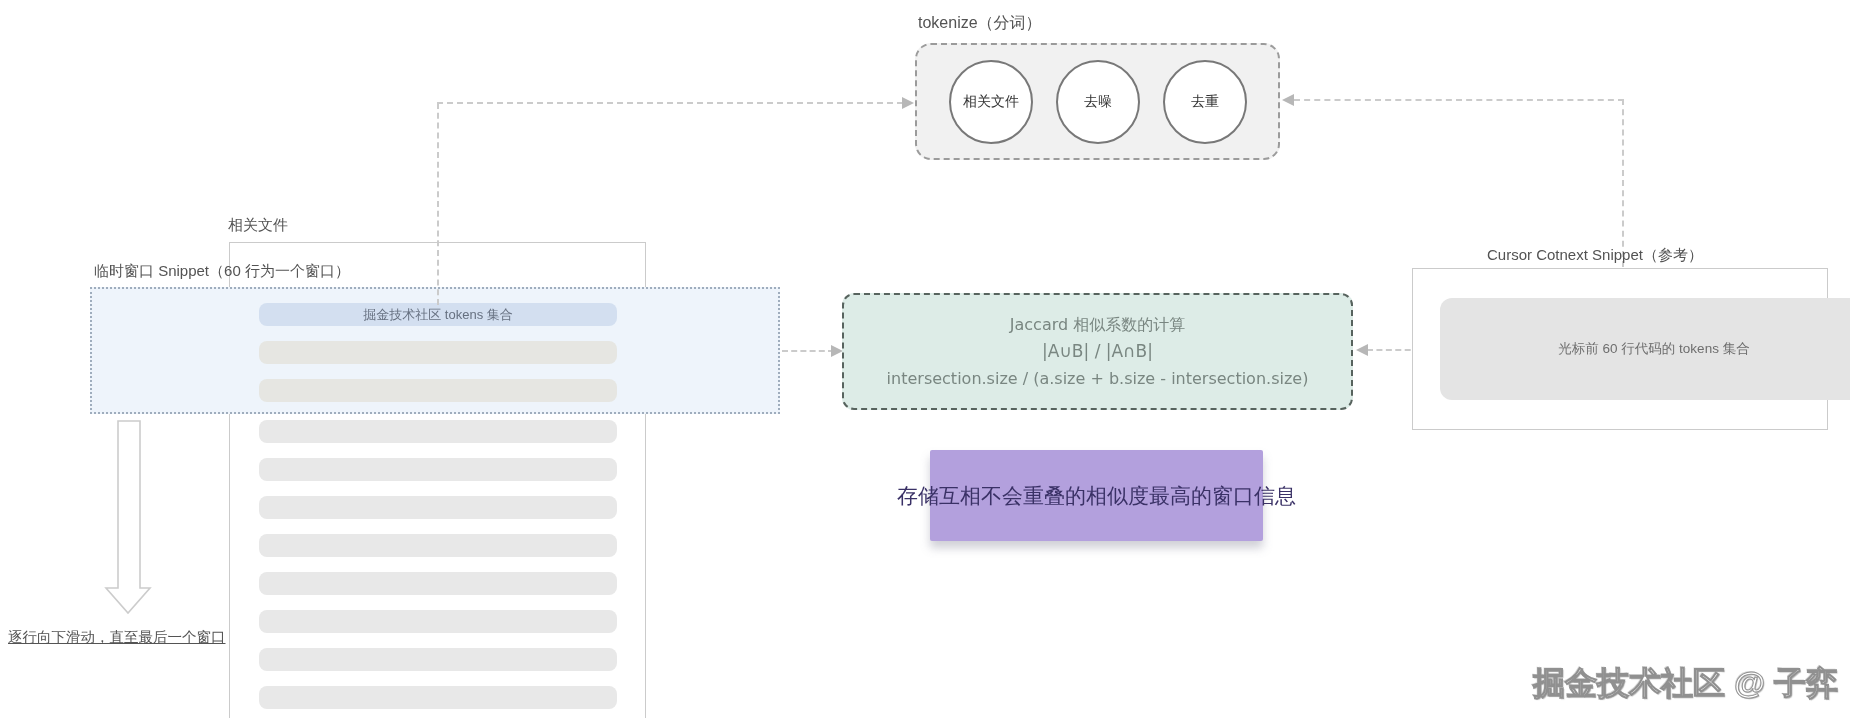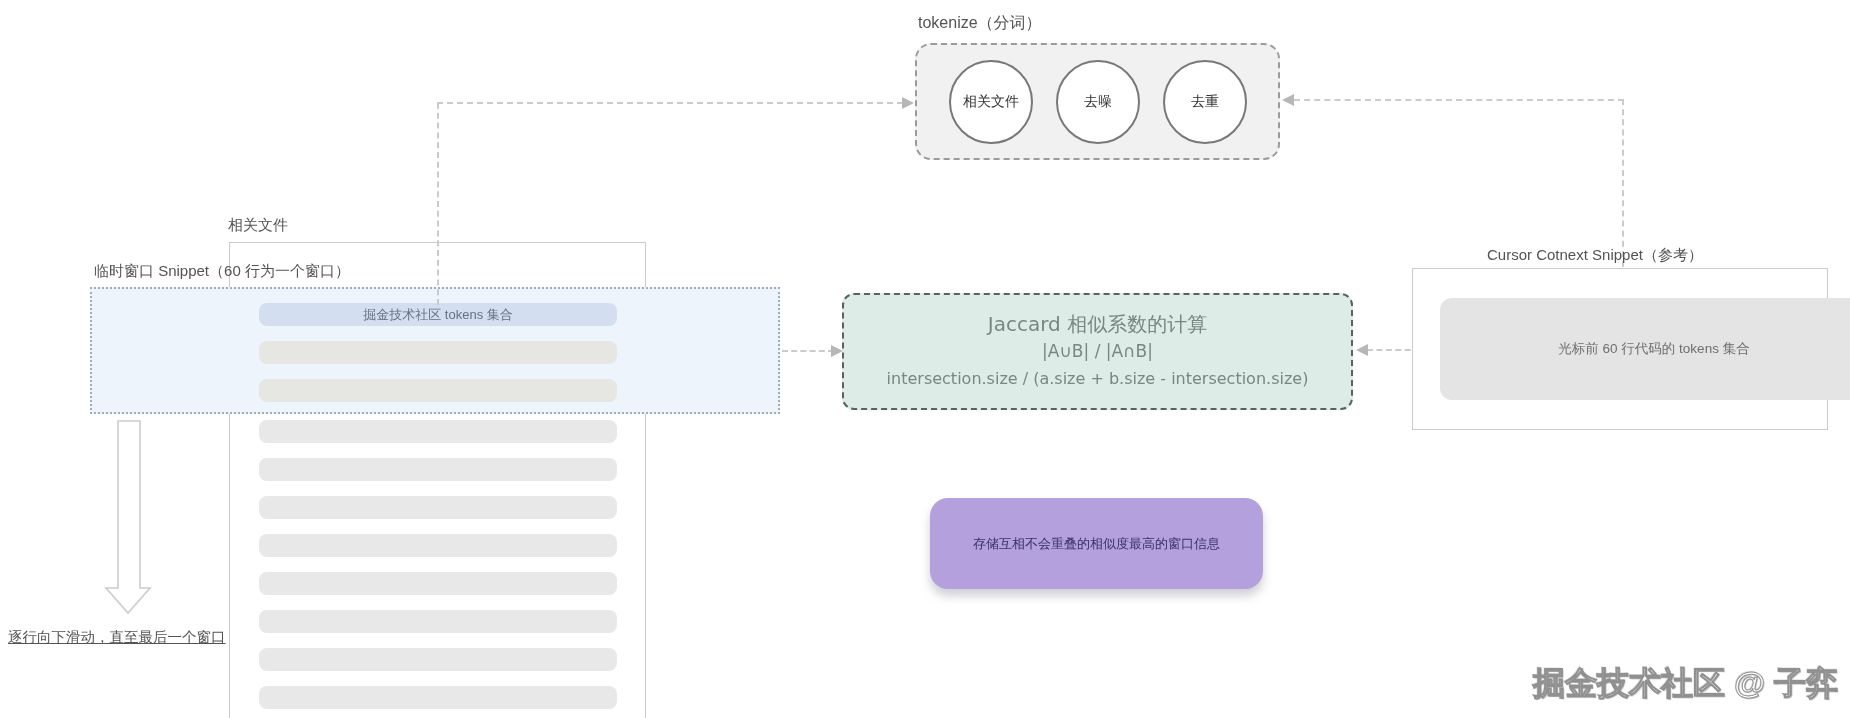--- a/index.html
+++ b/index.html
@@ -47,30 +47,30 @@
   .arr.right{border-top:6px solid transparent;border-bottom:6px solid transparent;border-left:12px solid #b7b7b7;}
   .arr.left{border-top:6px solid transparent;border-bottom:6px solid transparent;border-right:12px solid #b7b7b7;}
 
   
   .jaccard-box{
     position:absolute;left:842px;top:293px;width:511px;height:117px;box-sizing:border-box;
     background:#ddece7;border:2px dashed #57635e;border-radius:12px;
     display:flex;flex-direction:column;align-items:center;justify-content:center;
     color:#798681;font-family:"DejaVu Sans","Liberation Sans",sans-serif;
   }
-  .jaccard-box .l1{font-size:20px;line-height:27px;white-space:nowrap;}
+  .jaccard-box .l1{font-size:16px;line-height:27px;white-space:nowrap;}
   .jaccard-box .l2{font-size:17px;line-height:27px;white-space:nowrap;}
   .jaccard-box .l3{font-size:16px;line-height:27px;white-space:nowrap;}
 
   
   .store-box{
     position:absolute;left:930px;top:450px;width:333px;height:91px;box-sizing:border-box;
-    background:#b3a0dd;border-radius:18px;box-shadow:0 7px 10px rgba(120,120,140,0.35);
+    background:#b3a0dd;border-radius:2px;box-shadow:0 7px 10px rgba(120,120,140,0.35);
     display:flex;align-items:center;justify-content:center;
-    color:#3a3166;font-size:13px;font-weight:500;white-space:nowrap;margin-top:48px;
+    color:#3a3166;font-size:21px;font-weight:500;white-space:nowrap;
   }
 
   
   .cursor-box{
     position:absolute;left:1412px;top:268px;width:416px;height:162px;
     border:1px solid #cbcbcb;box-sizing:border-box;background:#fff;
   }
   .cursor-inner{
     position:absolute;left:1440px;top:298px;width:428px;height:102px;border-radius:12px;
     background:#e4e4e4;display:flex;align-items:center;justify-content:center;

